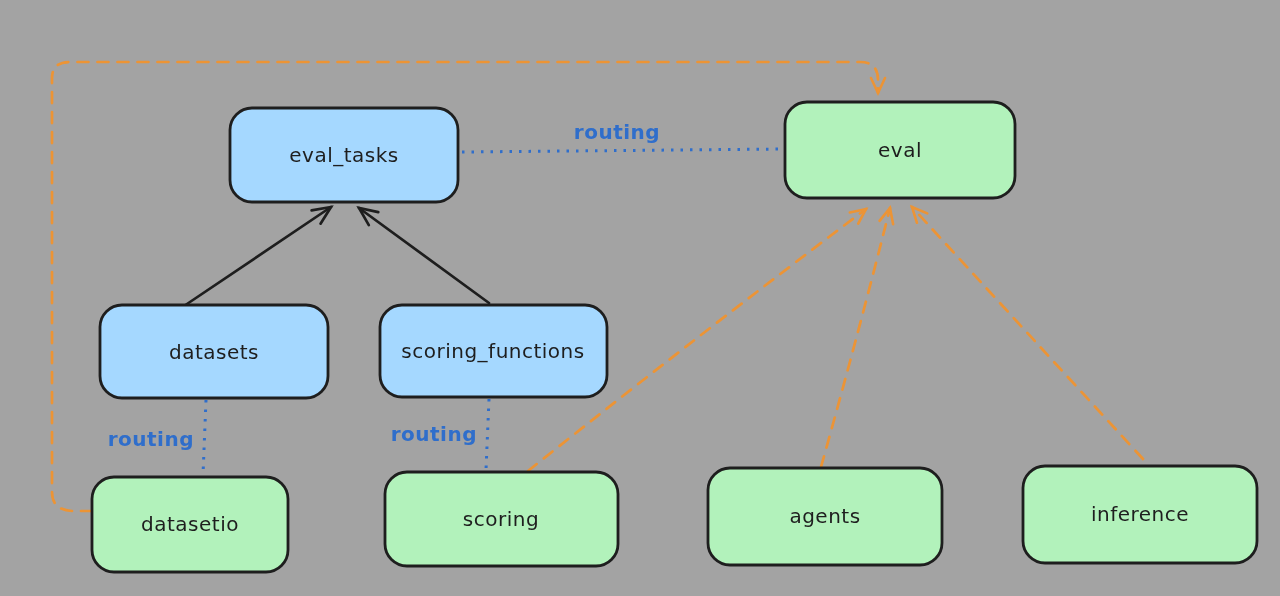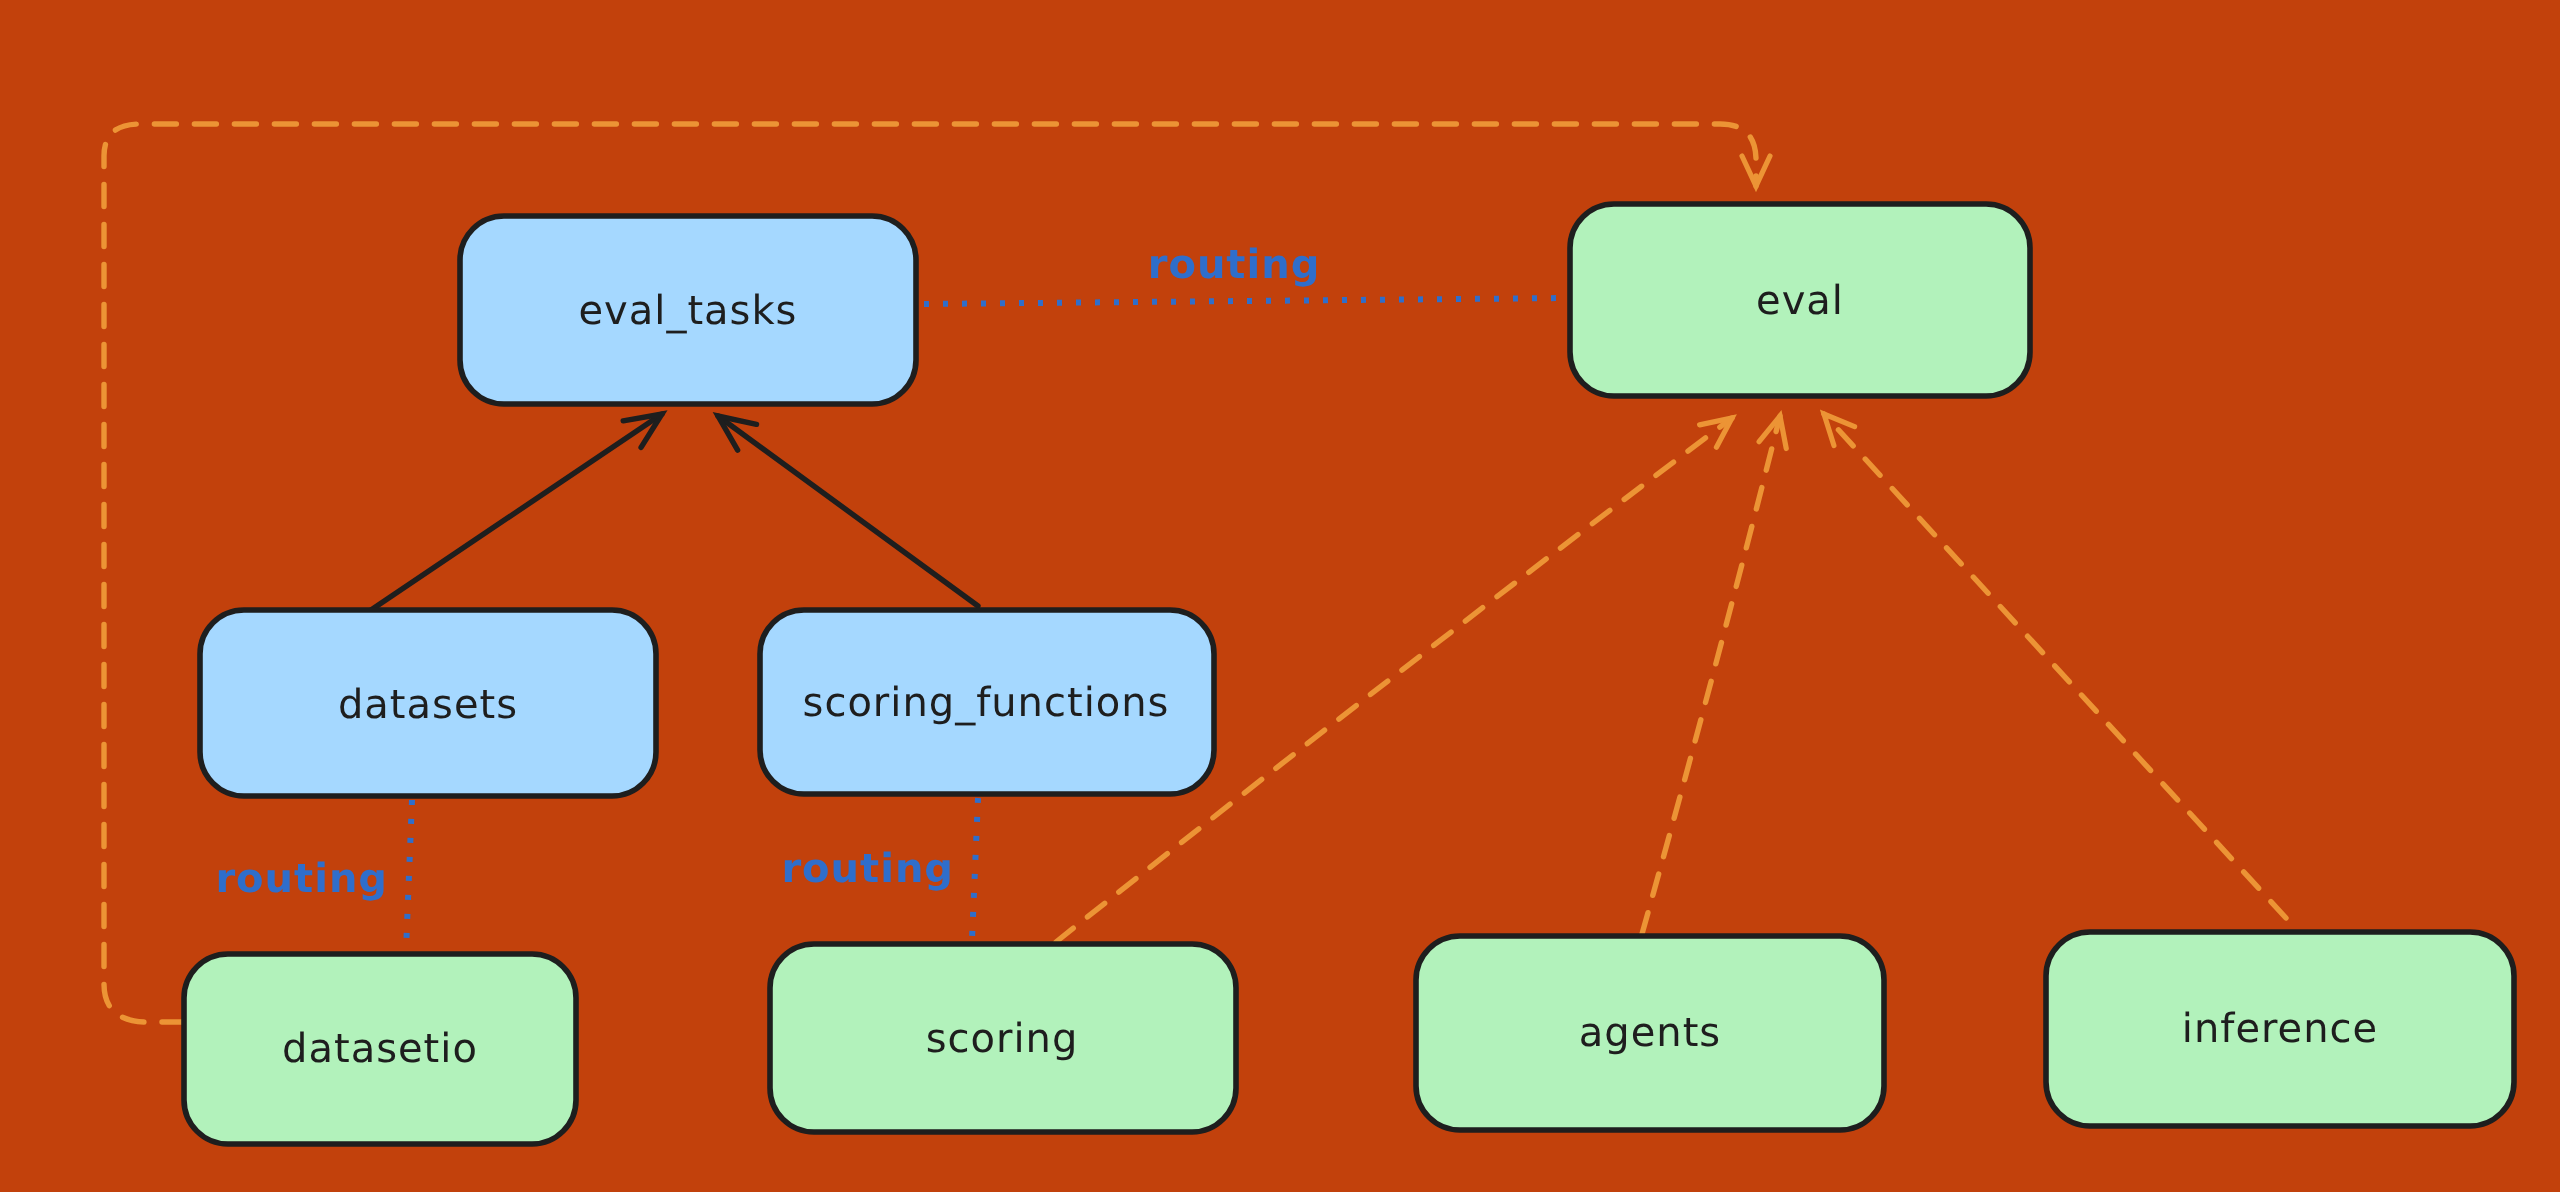--- a/index.html
+++ b/index.html
@@ -1,16 +1,16 @@
 <!DOCTYPE html>
 <html><head>
 <meta charset="utf-8">
 <style>
   html,body{margin:0;padding:0;background:#ffffff;}
-  .canvas-wrap{width:1280px;height:596px;overflow:hidden;background:#c2410c;}
+  .canvas-wrap{width:1280px;height:596px;overflow:hidden;background:#a3a3a3;}
   svg{display:block;}
   text{font-family:"DejaVu Sans", sans-serif;}
   .node-box{stroke:#1e1e1e;stroke-width:2.8;}
   .node-label{font-size:20px;fill:#1e1e1e;text-anchor:middle;letter-spacing:0.5px;}
   .routing-label{font-size:20px;font-weight:600;fill:#2f6ecb;letter-spacing:0.5px;}
   .edge-black{stroke:#1e1e1e;stroke-width:2.7;fill:none;stroke-linecap:round;}
   .edge-blue{stroke:#2f6ecb;stroke-width:3;fill:none;stroke-dasharray:2.5 7;stroke-linecap:butt;}
   .edge-orange{stroke:#ec9435;stroke-width:2.7;fill:none;stroke-dasharray:11 9;stroke-linecap:round;}
 </style>
 </head>

